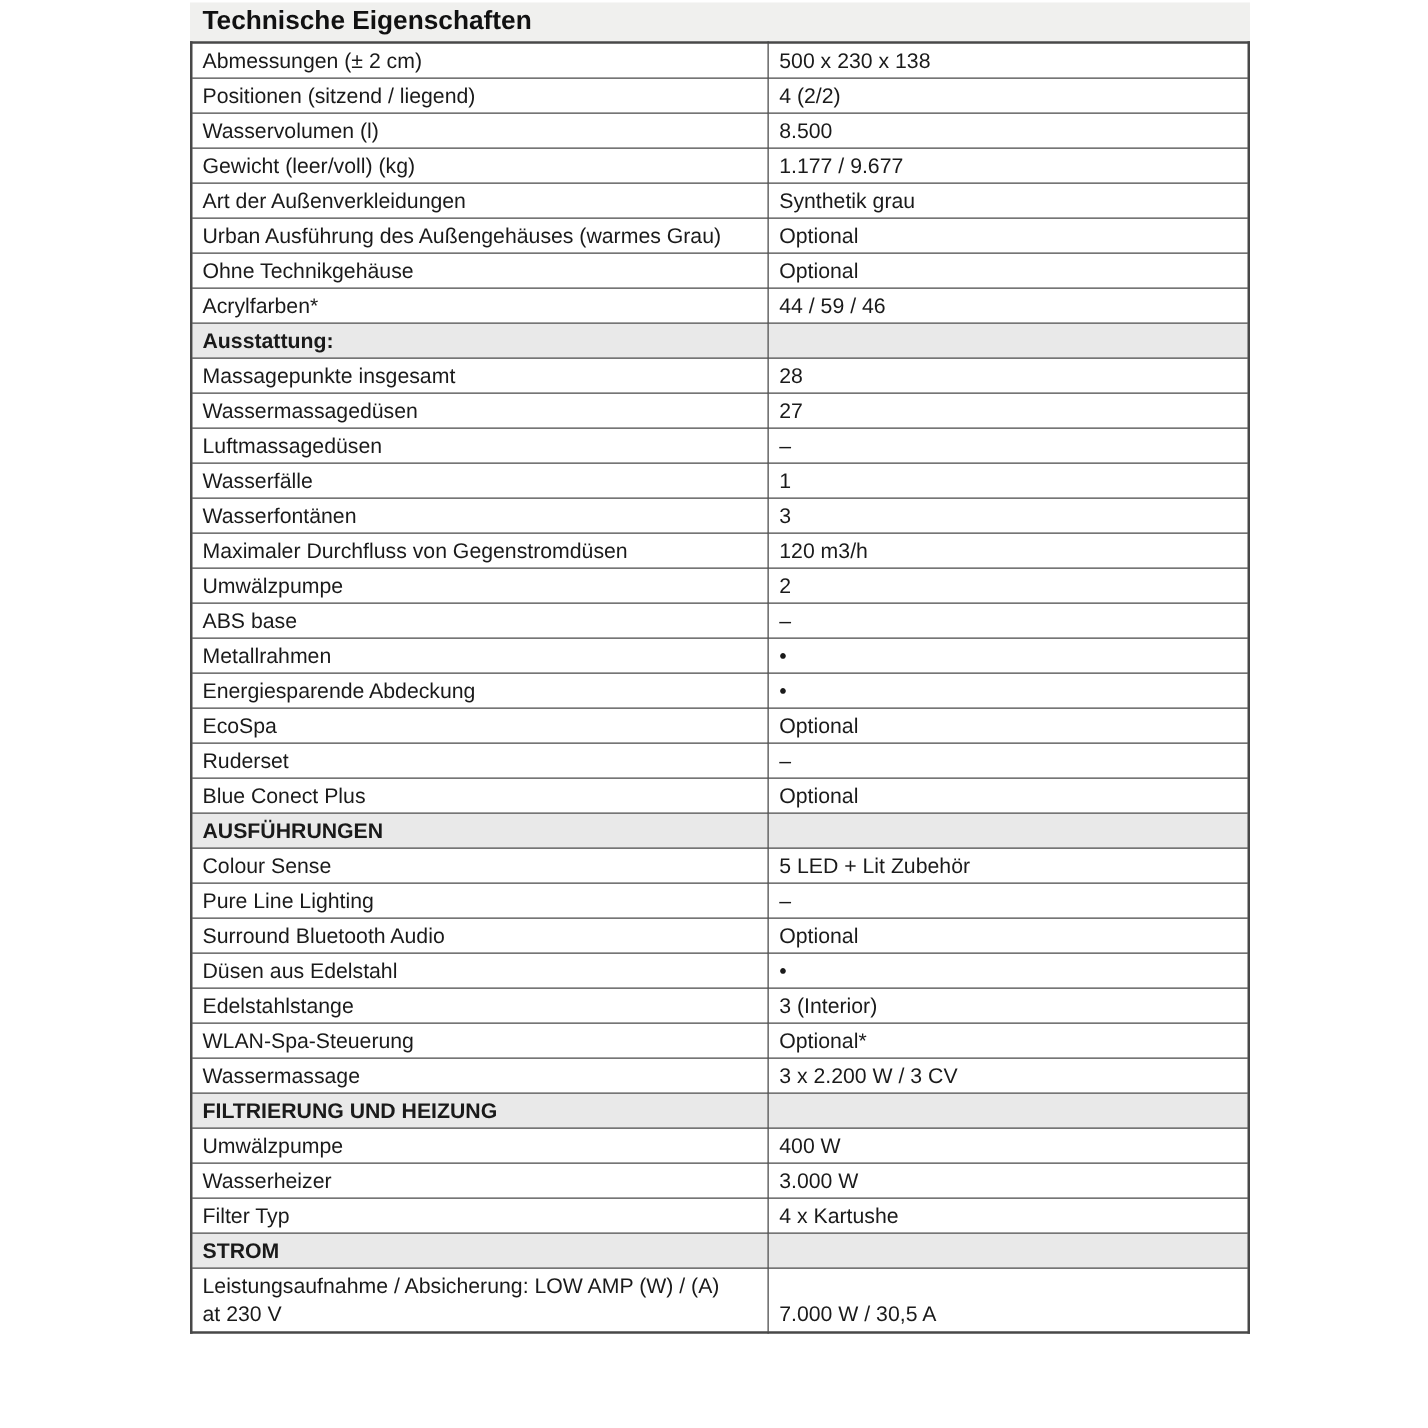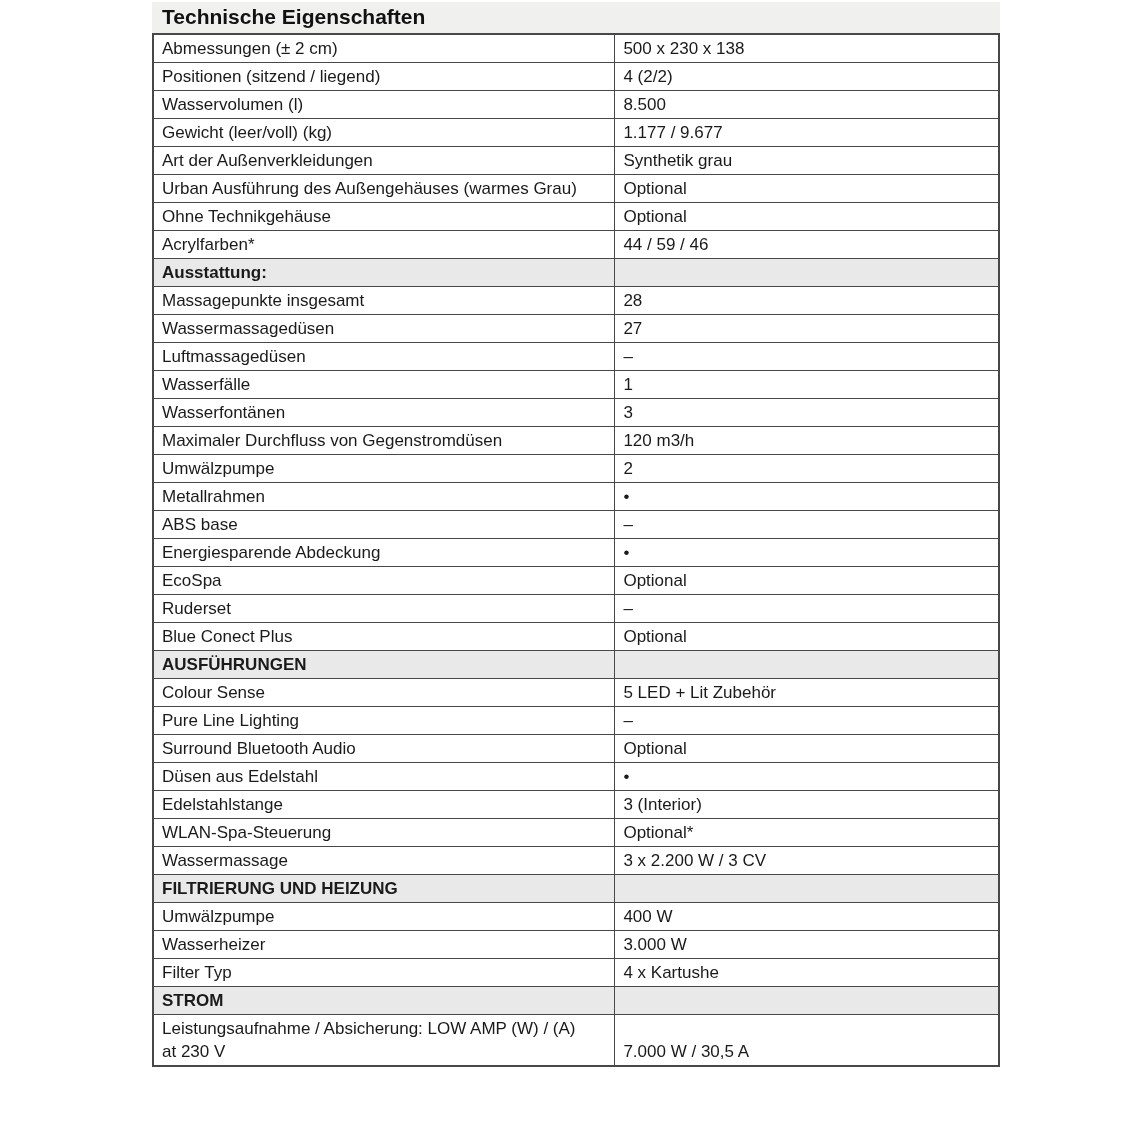--- a/index.html
+++ b/index.html
@@ -137,26 +137,26 @@
           </tr>
           <tr>
             <td class="label-cell">Maximaler Durchfluss von Gegenstromdüsen</td>
             <td class="value-cell">120 m3/h</td>
           </tr>
           <tr>
             <td class="label-cell">Umwälzpumpe</td>
             <td class="value-cell">2</td>
           </tr>
           <tr>
+            <td class="label-cell">ABS base</td>
+            <td class="value-cell">–</td>
+          </tr>
+          <tr>
             <td class="label-cell">Metallrahmen</td>
             <td class="value-cell">•</td>
-          </tr>
-          <tr>
-            <td class="label-cell">ABS base</td>
-            <td class="value-cell">–</td>
           </tr>
           <tr>
             <td class="label-cell">Energiesparende Abdeckung</td>
             <td class="value-cell">•</td>
           </tr>
           <tr>
             <td class="label-cell">EcoSpa</td>
             <td class="value-cell">Optional</td>
           </tr>
           <tr>

